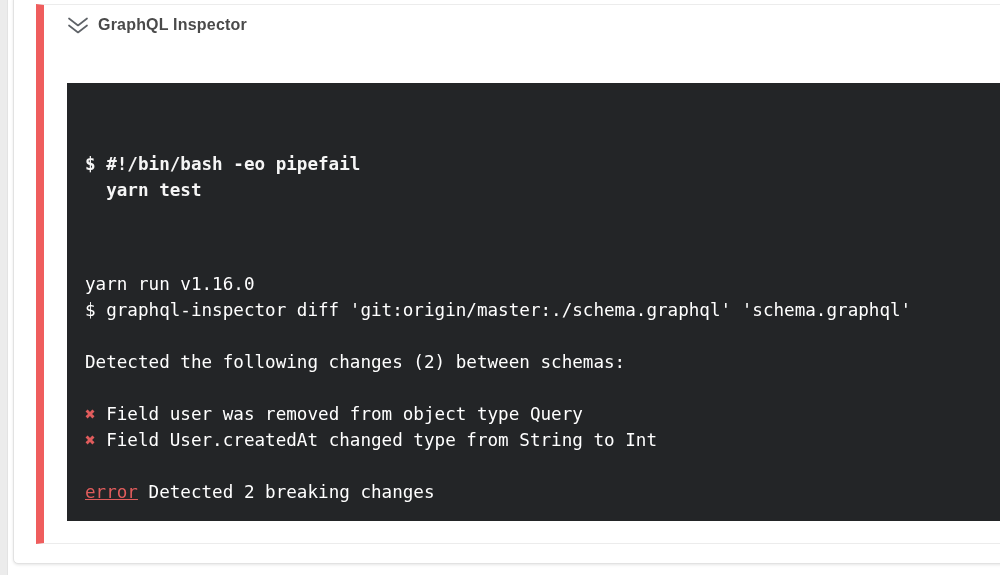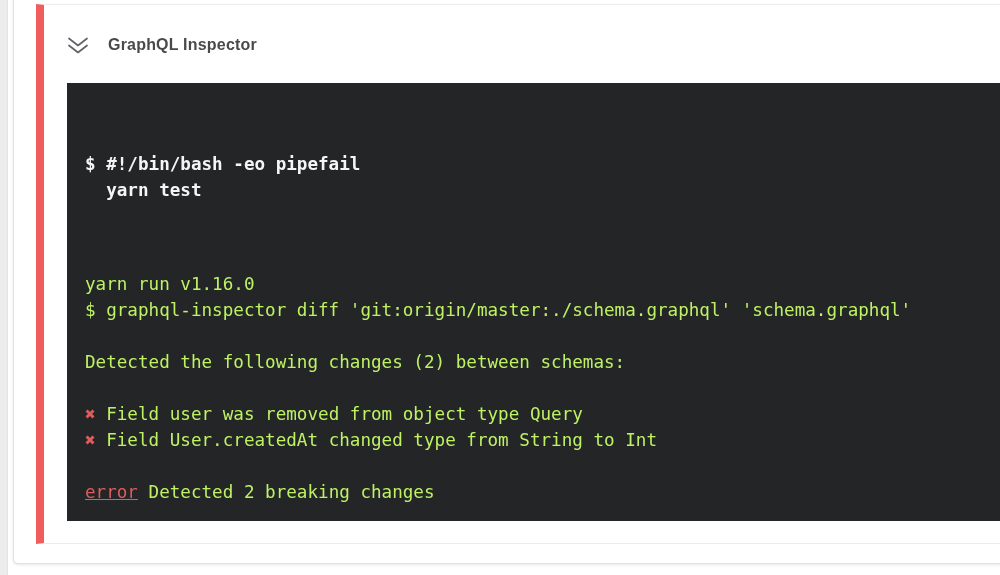--- a/index.html
+++ b/index.html
@@ -18,42 +18,42 @@
     box-shadow:0 1px 3px rgba(0,0,0,.10);
   }
   .step{
     position:absolute;left:22px;top:9px;right:0;height:538px;
     background:#fff;
     border-left:8px solid var(--card-accent,#ef5d5d);
     border-top:1px solid #ececec;
     border-bottom:1px solid #ececec;
   }
   .step-header{
-    position:absolute;top:28px;left:22px;height:24px;
-    display:flex;align-items:center;gap:18px;cursor:pointer;
+    position:absolute;top:8px;left:22px;height:24px;
+    display:flex;align-items:center;gap:8px;cursor:pointer;
   }
   .chevrons{width:24px;height:19px;display:block;}
   .step-title{
     font-size:16px;font-weight:bold;color:#4a4a4a;letter-spacing:.2px;
     white-space:nowrap;
   }
   .terminal{
     position:absolute;top:78px;left:23px;right:0;height:438px;
     box-sizing:border-box;
     background:var(--terminal-background,#232527);
     padding:16px 0 0 18px;
     font-family:"DejaVu Sans Mono","Liberation Mono",monospace;
     font-size:17.6px;line-height:26px;
     color:#e8e8e8;
     white-space:pre;overflow:hidden;
   }
   .cmd-block{margin:0 0 16px 0;}
   .cmd-line{height:26px;font-weight:bold;color:#f5f5f5;}
   .t-line{height:26px;}
-  .seg-plain{color:#bef264;text-align:center;}
+  .seg-plain{color:#ffffff;text-align:center;}
   .seg-red{color:var(--error-red,#e05c5c);font-weight:bold;}
   .seg-red-text{color:var(--error-red,#e05c5c);text-decoration:underline;}
 </style>
 </head>
 <body>
 
 <div class="page-sliver"></div>
 
 <div class="card">
   <div class="step">

